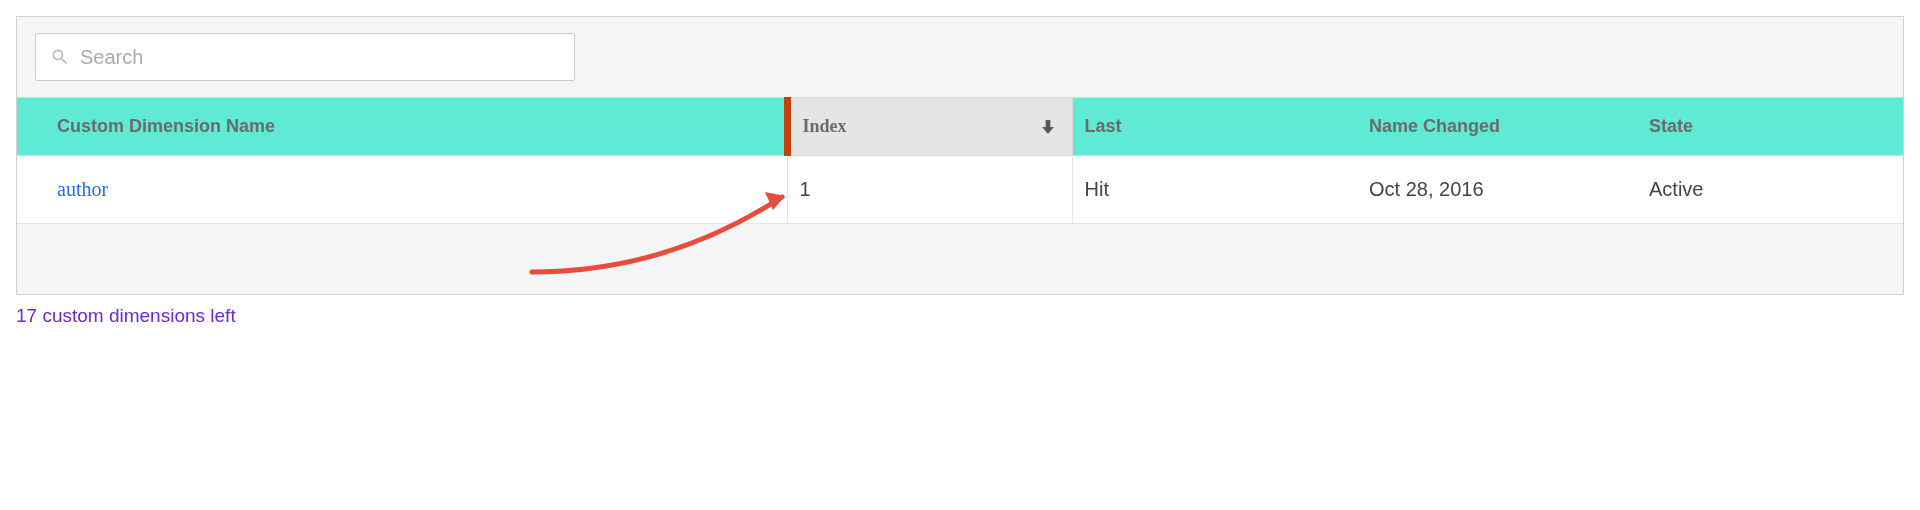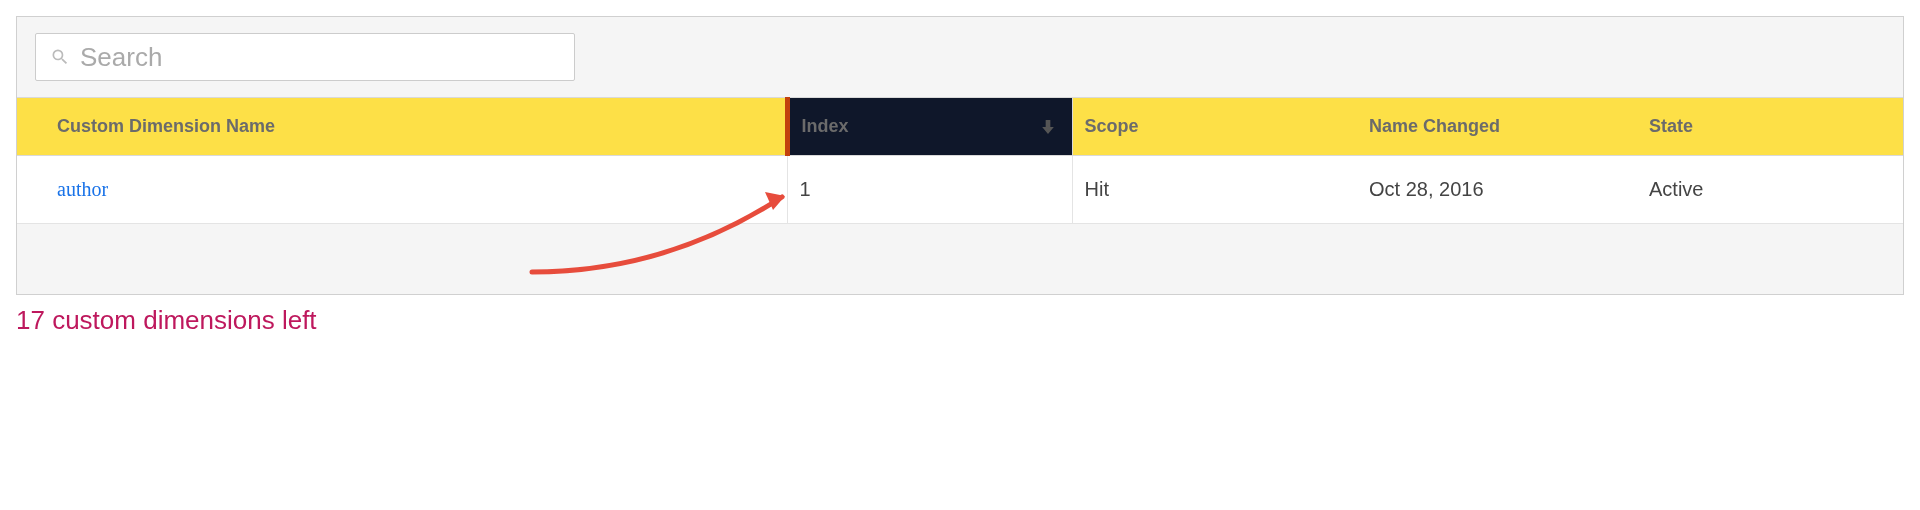--- a/index.html
+++ b/index.html
@@ -46,47 +46,48 @@
     .search-icon-svg {
       width: 20px;
       height: 20px;
       fill: #bbb;
       flex: 0 0 auto;
       margin-right: 10px;
     }
     .search-input {
       border: none;
       outline: none;
-      font-size: 26px;
+      font-size: 20px;
       color: #555;
       width: 100%;
       background: transparent;
     }
     .search-input::placeholder { color: #aaa; }
     table {
       width: 100%;
       border-collapse: collapse;
       background: #fff;
     }
     thead th {
       text-align: left;
       font-weight: 600;
       font-size: 18px;
       color: #6b6b6b;
       padding: 18px 12px;
       border-top: 1px solid #d9d9d9;
       border-bottom: 1px solid #d9d9d9;
-      background: #fde047;
+      background: #5eead4;
     }
     thead th.col-name { padding-left: 40px; }
     thead th.col-index {
-      background: #0f172a;
-      border-left: 5px solid #c2410c;
+      background: #e5e5e5;
+      border-left: 7px solid #c2410c;
       border-right: 1px solid #d9d9d9;
       position: relative;
+      font-family: Liberation Serif, serif;
     }
     .sort-icon-svg {
       position: absolute;
       right: 18px;
       top: 50%;
       transform: translateY(-50%);
       width: 12px;
       height: 14px;
       fill: #555;
     }
@@ -104,22 +105,22 @@
     }
     tbody td.cell-index {
       border-left: 1px solid #e4e4e4;
       border-right: 1px solid #e4e4e4;
     }
     .table-footer {
       background: #f5f5f5;
       height: 70px;
     }
     .left-note {
-      color: #be185d;
-      font-size: 26px;
+      color: #6d28d9;
+      font-size: 19px;
       padding: 10px 0 0 0;
     }
     .annotation-arrow {
       position: absolute;
       pointer-events: none;
       z-index: 10;
     }
     
     col.c1 { width: 770px; }
     col.c2 { width: 285px; }
@@ -151,21 +152,21 @@
     </colgroup>
     <thead>
       <tr>
         <th class="col-name">Custom Dimension Name</th>
         <th class="col-index">
           <span>Index</span>
           <svg class="sort-icon-svg" viewBox="0 0 10 12">
               <path d="M5 12 L0 6 L3 6 L3 0 L7 0 L7 6 L10 6 Z"></path>
             </svg>
         </th>
-        <th>Scope</th>
+        <th>Last</th>
         <th>Name Changed</th>
         <th>State</th>
       </tr>
     </thead>
     <tbody>
       <tr>
         <td class="cell-name"><a href="#">author</a></td>
         <td class="cell-index">1</td>
         <td>Hit</td>
         <td>Oct 28, 2016</td>

